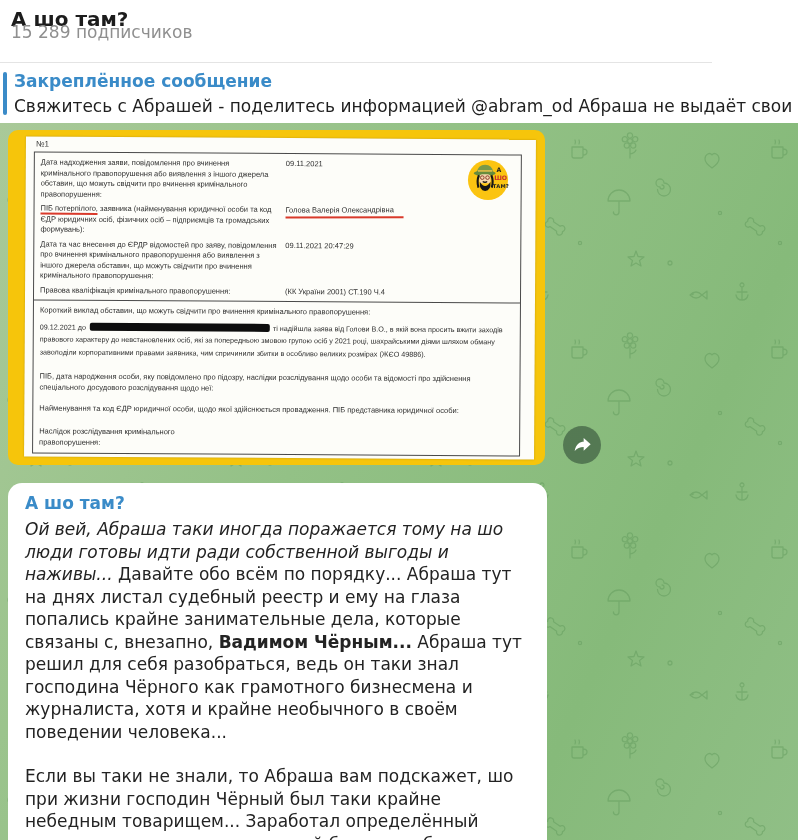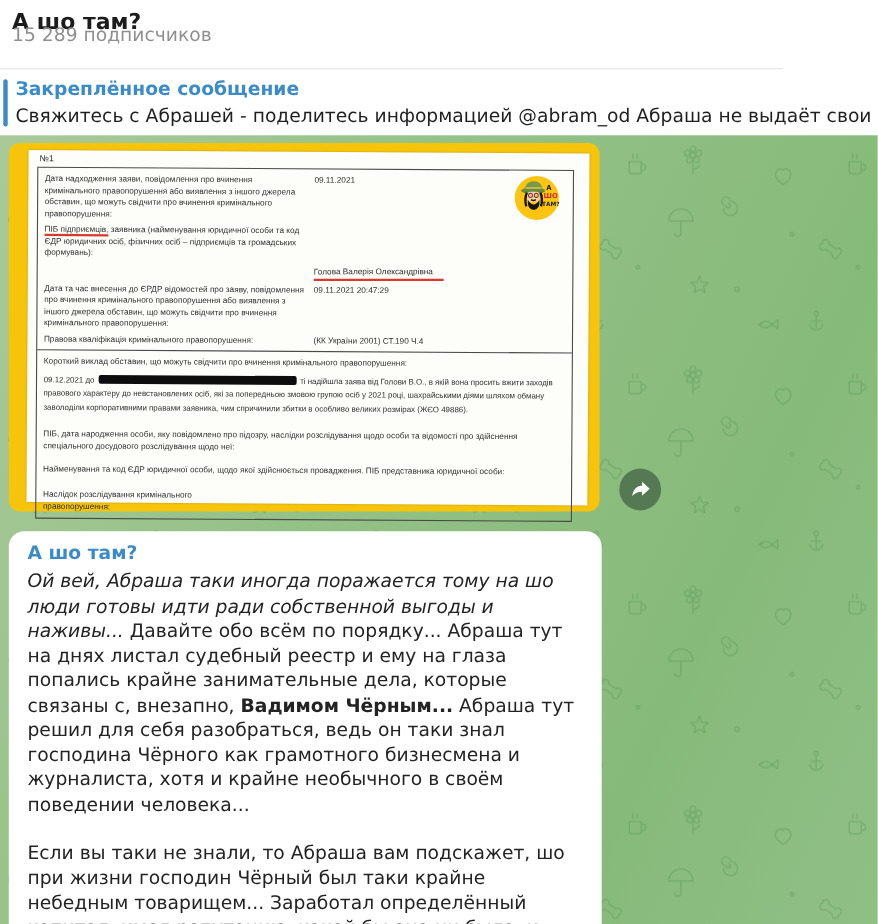--- a/index.html
+++ b/index.html
@@ -27,21 +27,21 @@
        font-family:"Liberation Sans",sans-serif;color:#2e2e2e;}
   .doc-number{position:absolute;left:10px;top:3px;font-size:8px;}
   .doc-table{position:absolute;left:8px;top:15px;width:488px;border:1px solid #4a4a4a;box-sizing:border-box;}
   .doc-s1{padding:5px 6px 4px 6px;}
   .doc-s2{border-top:1px solid #4a4a4a;padding:5px 6px 5px 6px;}
   .doc-row{display:flex;margin-bottom:4px;font-size:7.5px;line-height:10.5px;}
   .doc-row:last-child{margin-bottom:0;}
   .doc-label{width:237px;flex:0 0 237px;}
   .doc-value{flex:1;margin-left:8px;}
   .red-u{border-bottom:2.5px solid #d93a2b;}
-  .red-u-val{display:inline-block;border-bottom:2.5px solid #d93a2b;padding-right:10px;transform:rotate(-.4deg);margin-top:37px;}
+  .red-u-val{display:inline-block;border-bottom:2.5px solid #d93a2b;padding-right:10px;transform:rotate(-.4deg);}
   .doc-summary-title{font-size:7.5px;line-height:10.5px;}
   .doc-summary{margin-top:5px;font-size:7.2px;line-height:12.5px;}
   .redaction{display:inline-block;width:180px;height:7.5px;background:#0d0d0d;border-radius:2px;vertical-align:-1px;margin:0 3px 0 4px;}
   .doc-suspect{margin-top:12px;font-size:7.5px;line-height:11px;}
   .doc-entity{margin-top:10px;font-size:7.5px;line-height:11px;}
   .doc-result{margin-top:12px;font-size:7.5px;line-height:11px;width:170px;}
   .logo{position:absolute;left:459px;top:29px;width:42px;height:42px;}
   
   .share{position:absolute;left:563px;top:303px;width:38px;height:38px;border-radius:50%;
          background:rgba(64,96,66,.72);display:flex;align-items:center;justify-content:center;cursor:pointer;}
@@ -106,21 +106,21 @@
   <div class="photo">
     <div class="doc">
       <div class="doc-number">№1</div>
       <div class="doc-table">
         <div class="doc-s1">
           <div class="doc-row">
             <div class="doc-label">Дата надходження заяви, повідомлення про вчинення кримінального правопорушення або виявлення з іншого джерела обставин, що можуть свідчити про вчинення кримінального правопорушення:</div>
             <div class="doc-value">09.11.2021</div>
           </div>
           <div class="doc-row">
-            <div class="doc-label"><span class="red-u">ПІБ підприємців,</span><span> заявника (найменування юридичної особи та код ЄДР юридичних осіб, фізичних осіб – підприємців та громадських формувань):</span></div>
+            <div class="doc-label"><span class="red-u">ПІБ потерпілого,</span><span> заявника (найменування юридичної особи та код ЄДР юридичних осіб, фізичних осіб – підприємців та громадських формувань):</span></div>
             <div class="doc-value"><span class="red-u-val">Голова Валерія Олександрівна</span></div>
           </div>
           <div class="doc-row">
             <div class="doc-label">Дата та час внесення до ЄРДР відомостей про заяву, повідомлення про вчинення кримінального правопорушення або виявлення з іншого джерела обставин, що можуть свідчити про вчинення кримінального правопорушення:</div>
             <div class="doc-value">09.11.2021 20:47:29</div>
           </div>
           <div class="doc-row">
             <div class="doc-label">Правова кваліфікація кримінального правопорушення:</div>
             <div class="doc-value">(КК України 2001) СТ.190 Ч.4</div>
           </div>

